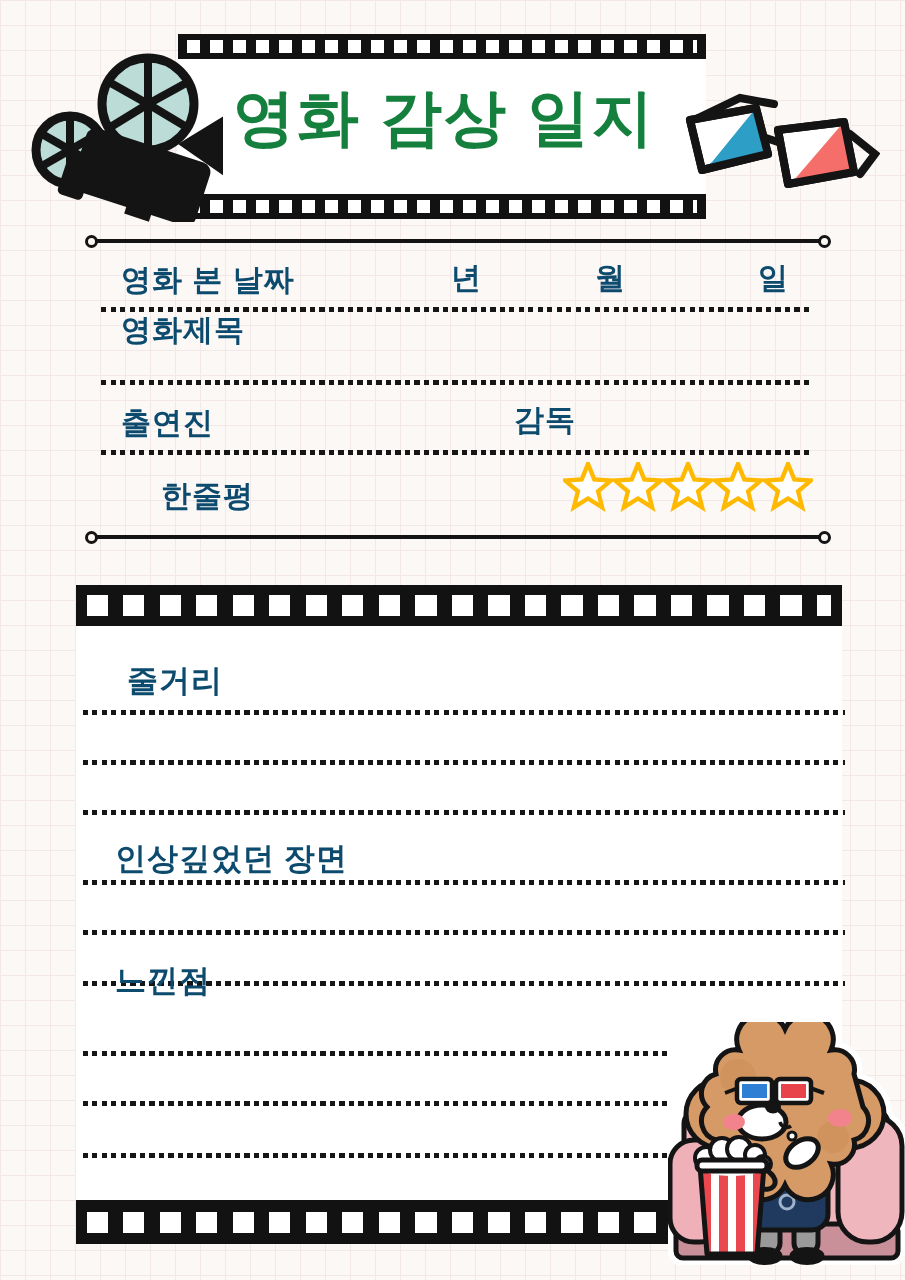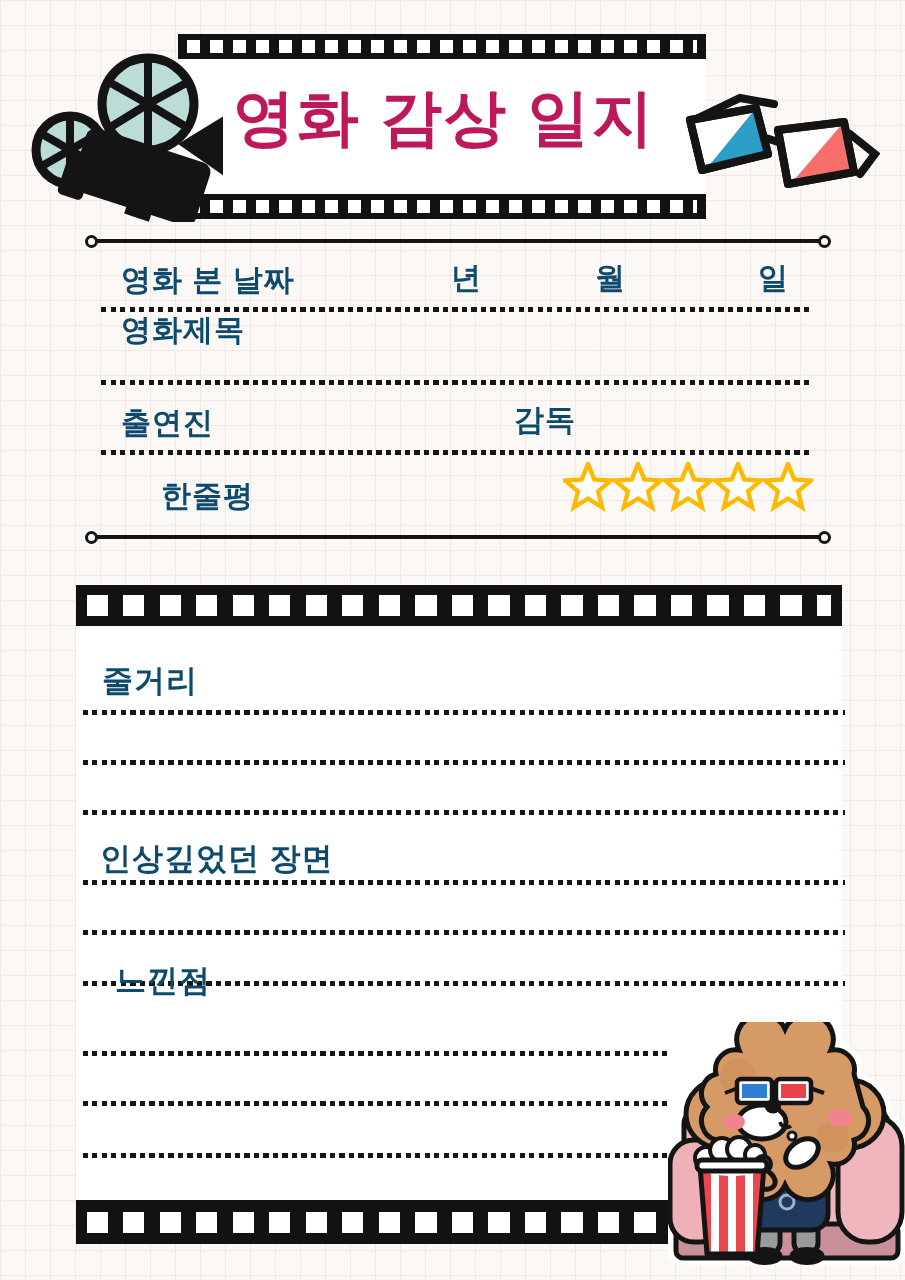--- a/index.html
+++ b/index.html
@@ -27,21 +27,21 @@
      border:3.5px solid #141414;border-radius:50%;background:#fcf8f6;}
   .rule::before{left:-12px;} .rule::after{right:-12px;}
   
   .dots{position:absolute;height:5px;
      background:repeating-linear-gradient(90deg,#161616 0 5px, transparent 5px 9.5px);}
   
   .lbl{position:absolute;color:#0c4a6e;font-weight:600;font-size:30px;
        letter-spacing:1px;white-space:nowrap;}
   .lbl.section{font-size:31px;}
   h1.title{position:absolute;top:76px;left:180px;width:528px;margin:0;text-align:center;
-       font-size:62px;font-weight:900;color:#be185d;letter-spacing:2px;}
+       font-size:62px;font-weight:900;color:#15803d;letter-spacing:2px;}
   .stars{position:absolute;left:563px;top:462px;display:flex;}
   .stars svg{display:block;margin-right:0px;}
 </style>
 </head>
 <body>
 
 <div class="panel" style="left:178px;top:36px;width:528px;height:182px;"></div>
 <div class="strip small" style="left:178px;top:34px;width:528px;">
     <div class="holes"></div>
   </div>
@@ -132,26 +132,26 @@
     </svg>
   </div>
 
 <div class="rule" style="left:97px;top:535px;width:722px;"></div>
 
 <div class="panel" style="left:76px;top:586px;width:766px;height:658px;"></div>
 <div class="strip big" style="left:76px;top:585px;width:766px;">
     <div class="holes"></div>
   </div>
 
-<span class="lbl section" style="left:102px;top:660px;">줄거리</span>
+<span class="lbl section" style="left:127px;top:660px;">줄거리</span>
 <div class="dots" style="left:83px;top:710px;width:762px;"></div>
 <div class="dots" style="left:83px;top:760px;width:762px;"></div>
 <div class="dots" style="left:83px;top:810px;width:762px;"></div>
 
-<span class="lbl section" style="left:100px;top:838px;">인상깊었던 장면</span>
+<span class="lbl section" style="left:115px;top:838px;font-family:Liberation Serif, serif;">인상깊었던 장면</span>
 <div class="dots" style="left:83px;top:880px;width:762px;"></div>
 <div class="dots" style="left:83px;top:930px;width:762px;"></div>
 <div class="dots" style="left:83px;top:981px;width:762px;"></div>
 
 <span class="lbl section" style="left:115px;top:960px;">느낀점</span>
 <div class="dots" style="left:83px;top:1051px;width:589px;"></div>
 <div class="dots" style="left:83px;top:1101px;width:589px;"></div>
 <div class="dots" style="left:83px;top:1153px;width:589px;"></div>
 
 <div class="strip big" style="left:76px;top:1200px;width:766px;height:44px;">

